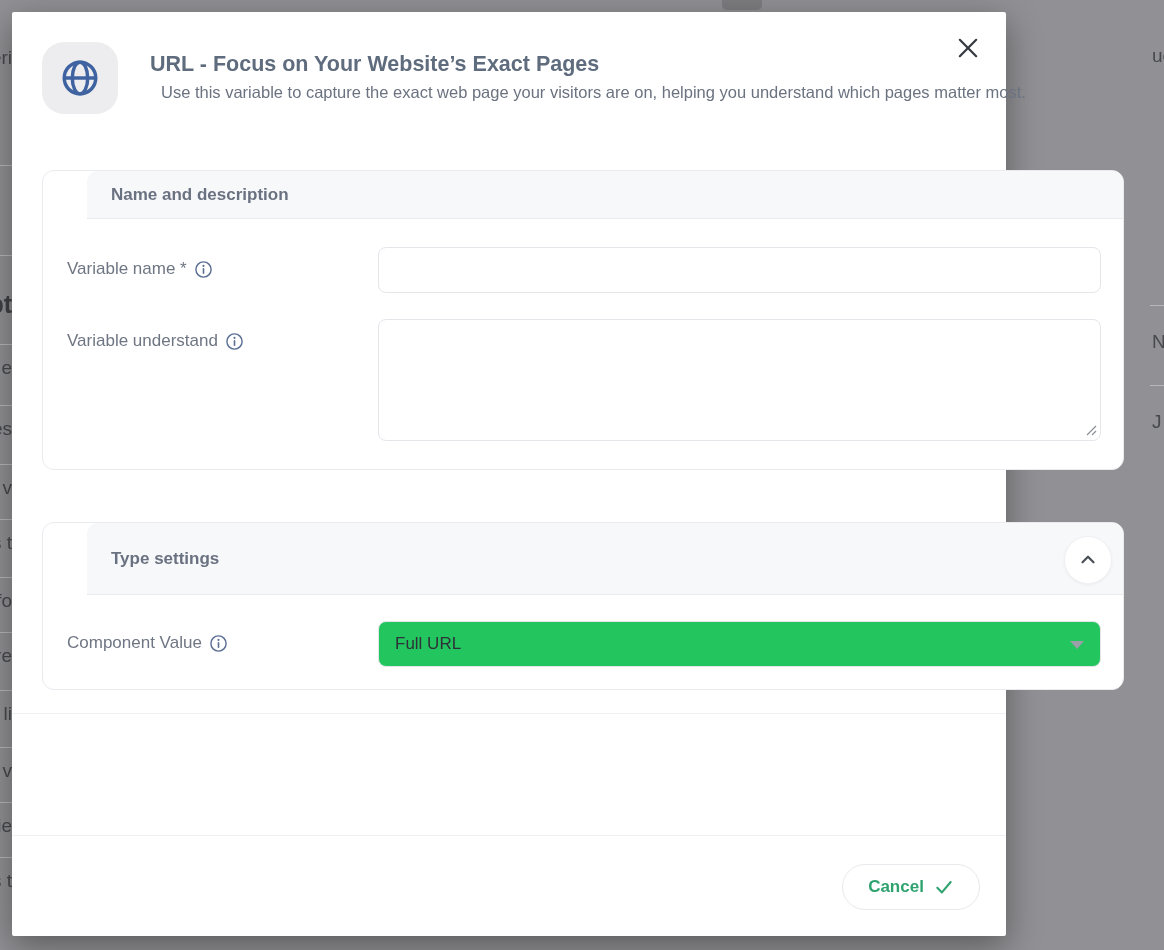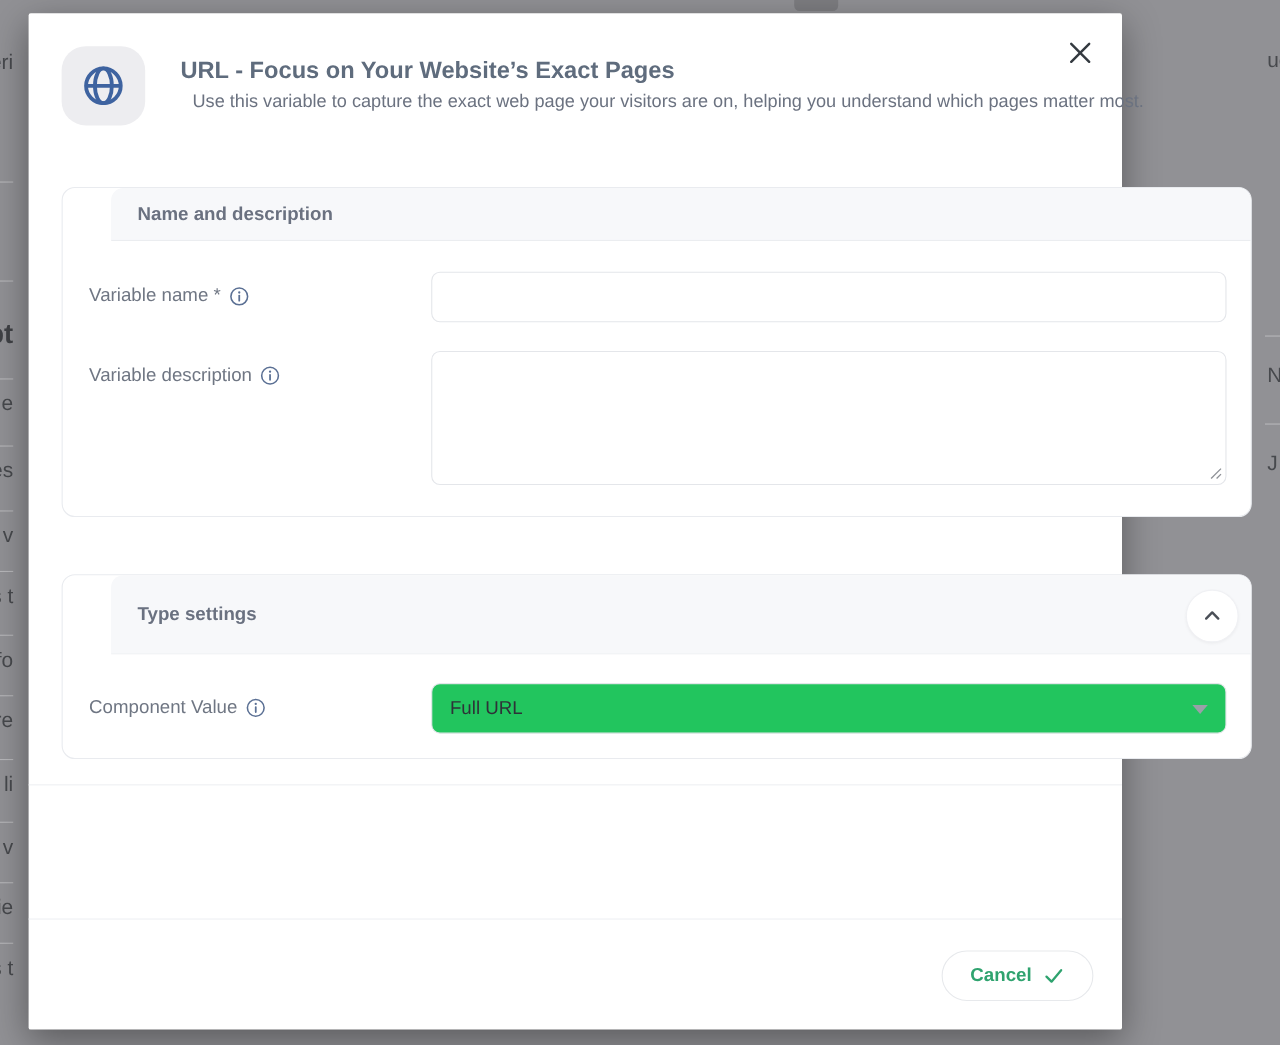--- a/index.html
+++ b/index.html
@@ -12,21 +12,21 @@
   .frag { position:absolute; color:#47494d; font-size:19px; white-space:nowrap; }
   .frag.left { right:1152px; text-align:right; }
   .frag.rightside { left:1152px; }
   .frag.big { font-size:25px; font-weight:700; color:#3f4145; }
   .bg-line { position:absolute; left:0; width:12px; height:1px; background:rgba(255,255,255,0.35); }
   .bg-line.r { left:auto; right:0; width:14px; }
   .bg-thumb { position:absolute; top:0; left:722px; width:40px; height:10px; border-radius:0 0 5px 5px; background:#7d7d81; }
 
   
   .modal { position:absolute; left:12px; top:12px; width:994px; height:924px;
-           background:#ffffff; border-radius:2px; box-shadow:0 10px 34px rgba(0,0,0,0.38);margin-left:14px; }
+           background:#ffffff; border-radius:2px; box-shadow:0 10px 34px rgba(0,0,0,0.38); }
 
   .close-btn { position:absolute; top:20px; right:22px; width:32px; height:32px;
                background:none; border:none; cursor:pointer; display:flex; align-items:center; justify-content:center; }
 
   .hdr-icon { position:absolute; left:30px; top:30px; width:76px; height:72px; border-radius:22px;
               background:#ededf0; display:flex; align-items:center; justify-content:center; }
   .hdr-title { position:absolute; left:138px; top:40px; font-size:21.5px; font-weight:700; color:#5f6c7d; }
   .hdr-desc  { position:absolute; left:149px; top:70px; width:945px; font-size:16.5px; line-height:21.5px; color:#6b7280; font-weight:500; }
 
   .section { position:absolute; left:30px; width:1082px; border:1px solid #e9ebef; border-radius:12px; background:#fff;padding-left:44px; }
@@ -133,21 +133,21 @@
         <span class="info">
           <svg width="19" height="19" viewBox="0 0 20 20" fill="none">
             <circle cx="10" cy="10" r="8" stroke="currentColor" stroke-width="1.5"></circle>
             <line x1="10" y1="9.2" x2="10" y2="14" stroke="currentColor" stroke-width="1.7" stroke-linecap="round"></line>
             <circle cx="10" cy="6.2" r="1.1" fill="currentColor"></circle>
           </svg>
         </span>
       </div>
       <input class="text-input" style="top: 76px;" type="text" value="">
       <div class="row-label" style="top:160px;">
-        <span>Variable description</span>
+        <span>Variable understand</span>
         <span class="info">
           <svg width="19" height="19" viewBox="0 0 20 20" fill="none">
             <circle cx="10" cy="10" r="8" stroke="currentColor" stroke-width="1.5"></circle>
             <line x1="10" y1="9.2" x2="10" y2="14" stroke="currentColor" stroke-width="1.7" stroke-linecap="round"></line>
             <circle cx="10" cy="6.2" r="1.1" fill="currentColor"></circle>
           </svg>
         </span>
       </div>
       <div class="ta">
         <textarea style=""></textarea>

